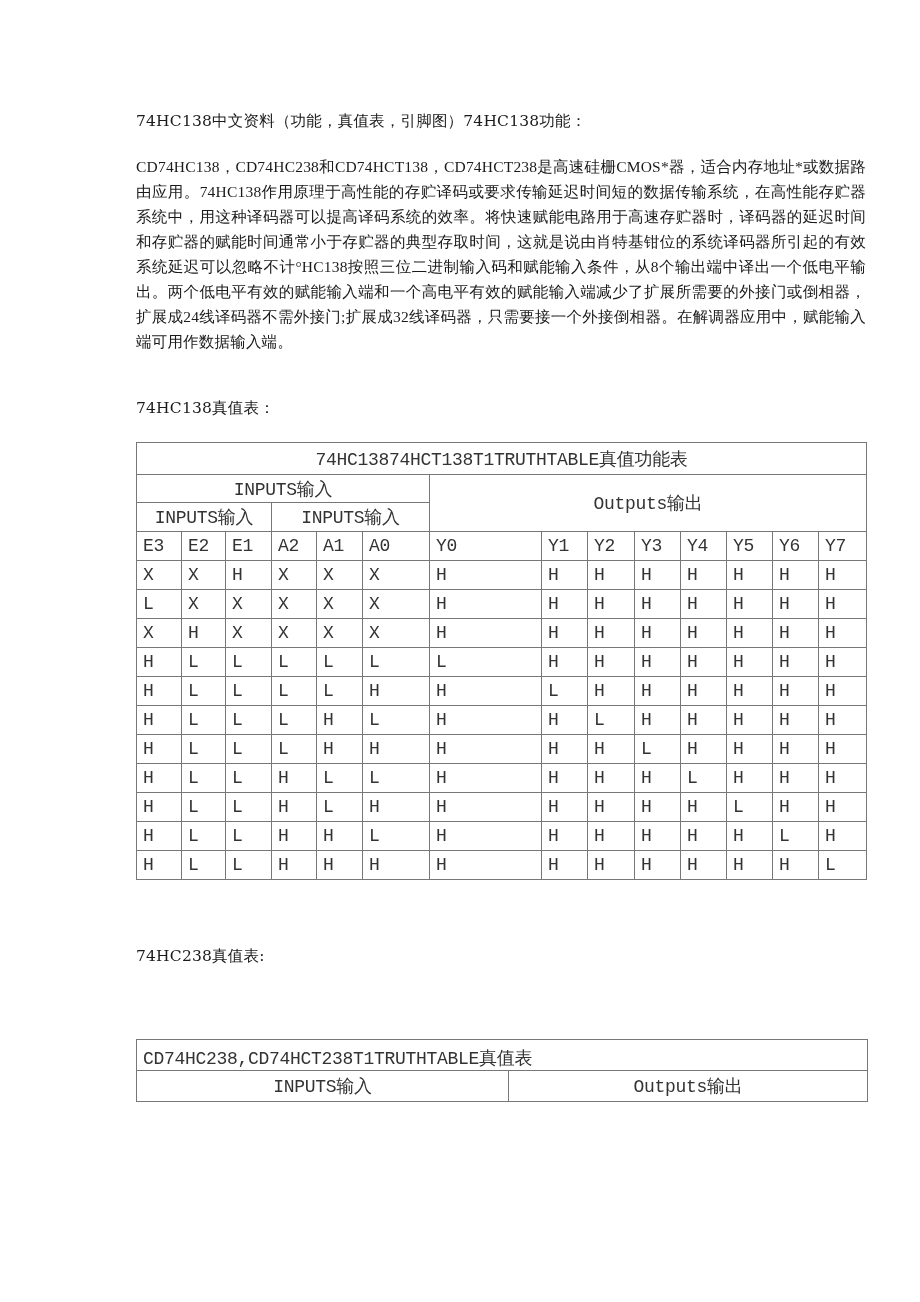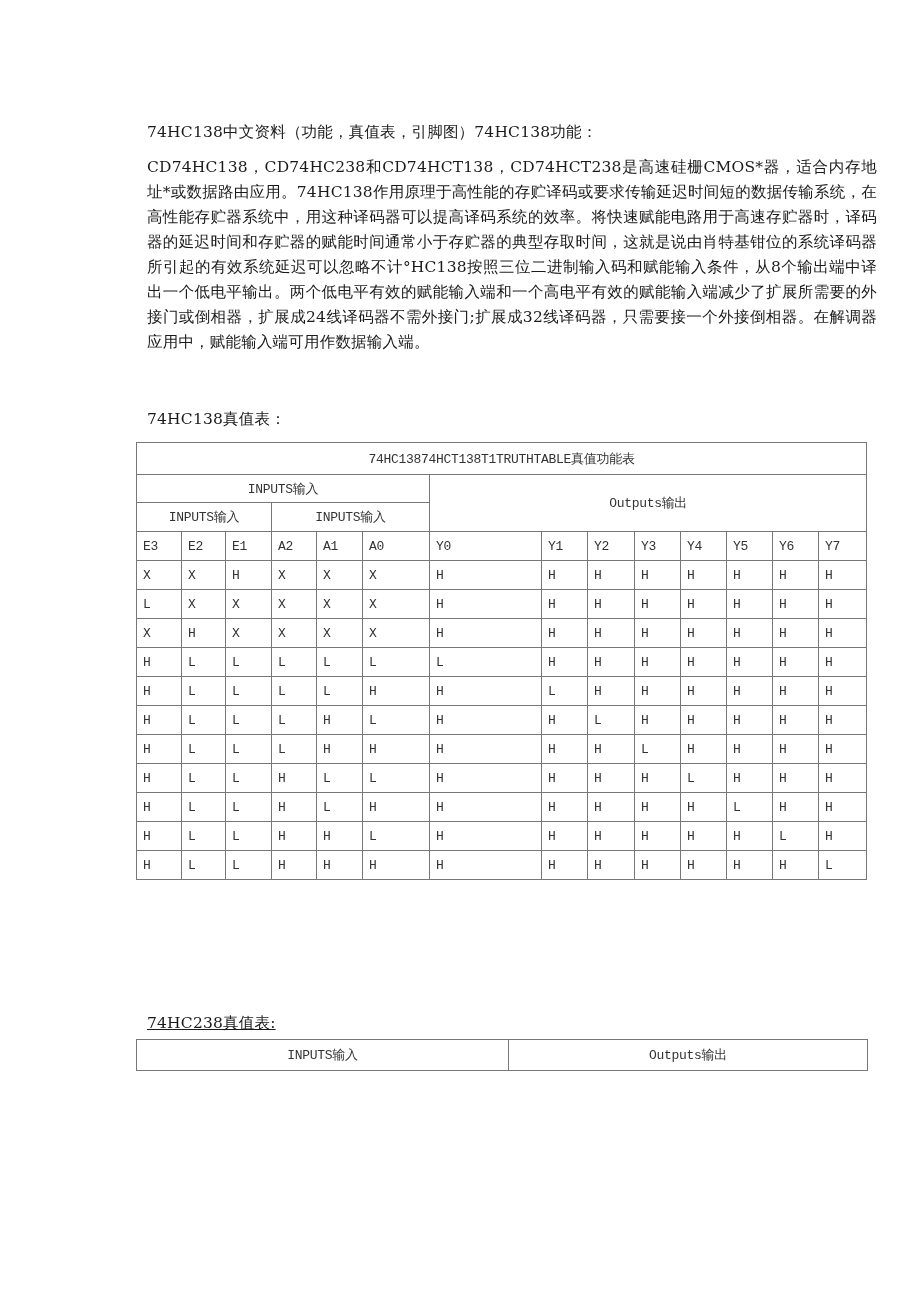--- a/index.html
+++ b/index.html
@@ -4,32 +4,32 @@
   <style>
     html, body { margin: 0; padding: 0; background: #ffffff; }
     body {
       width: 920px; height: 1302px; position: relative; overflow: hidden;
       font-family: "DejaVu Serif", "Liberation Serif", serif;
       color: #1a1a1a;
     }
     .para {
       position: absolute; left: 136px; width: 730px;
       font-size: 15.5px; line-height: 25px; letter-spacing: 0.2px;
-      margin: 11px;
+      margin: 0;
     }
     #heading1 { top: 109px; }
-    #body-para { top: 144px; text-align: justify; }
+    #body-para { top: 154px; text-align: justify; font-family: Liberation Serif, serif; }
     #table1-caption { top: 396px; }
-    #table2-caption { top: 1000px; text-decoration: underline; }
+    #table2-caption { top: 944px; }
 
     table.tt {
       position: absolute; left: 136px; width: 731px;
       border-collapse: collapse; table-layout: fixed;
       font-family: "Liberation Mono", "DejaVu Sans Mono", monospace;
-      font-size: 13px; color: #333;
+      font-size: 18px; color: #333;
     }
     table.tt td {
       border: 1px solid #777;
       padding: 0 0 0 6px;
       height: 28px; vertical-align: middle;
       white-space: nowrap; overflow: hidden;
       letter-spacing: -0.3px;
     }
     table.tt td.center { text-align: center; padding-left: 0; }
     #table1 { top: 442px; }
@@ -274,18 +274,21 @@
 </table>
 
 <p id="table2-caption" class="para">74HC238真值表:</p>
 
 <table id="table2" class="tt">
   <colgroup>
     <col style="width:372px">
       <col style="width:359px">
   </colgroup>
   <tbody>
+      <tr class="t2-title">
+    <td colspan="2">CD74HC238,CD74HCT238T1TRUTHTABLE真值表</td>
+  </tr>
   <tr>
     <td class="center">INPUTS输入</td>
     <td class="center">Outputs输出</td>
   </tr>
 </tbody>
   </table>
 
 </body></html>

